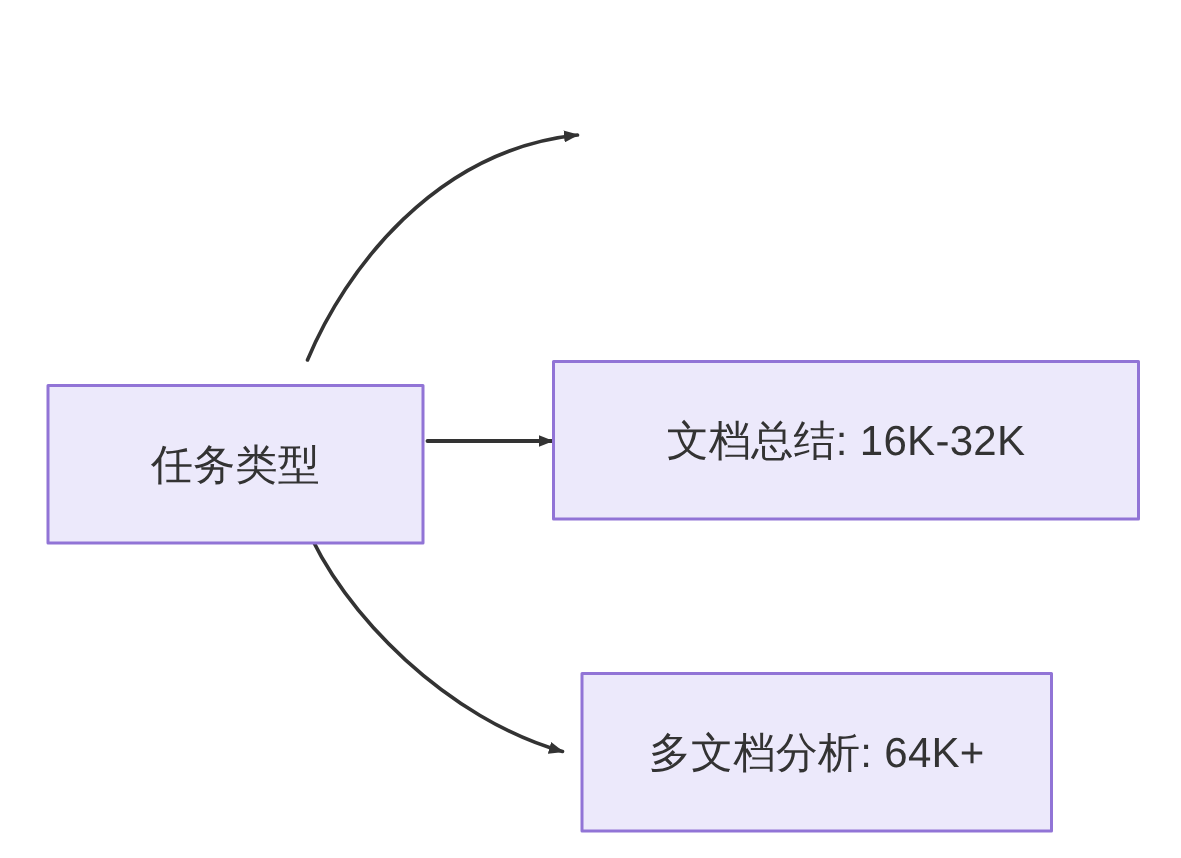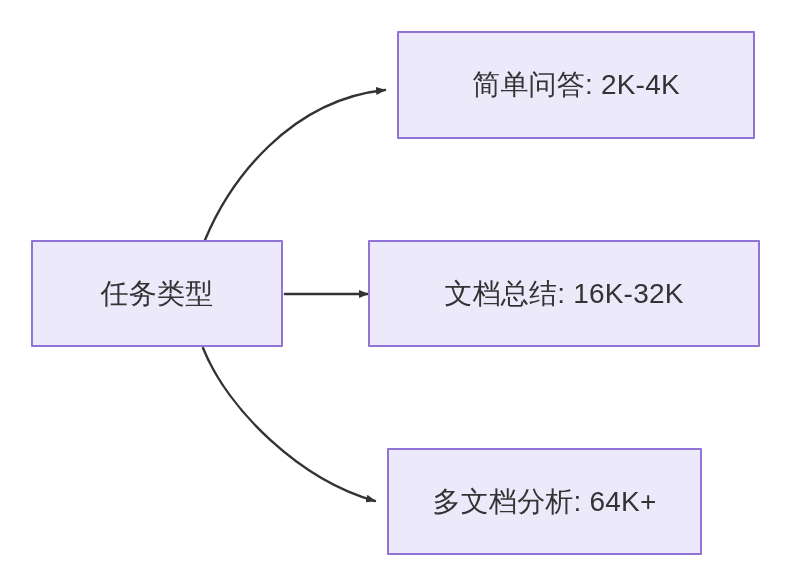--- a/index.html
+++ b/index.html
@@ -36,21 +36,21 @@
     align-items: center;
     justify-content: center;
   }
   .node-label {
     color: #333333;
     font-size: 28px;
     line-height: 1.2;
     white-space: nowrap;
     letter-spacing: 0.2px;
   }
-  #node-root    { left: 31px;  top: 240px; width: 252px; height: 107px; }
+  #node-root    { left: 31px;  top: 256px; width: 252px; height: 107px; }
   #node-simple  { left: 397px; top: 31px;  width: 358px; height: 108px; }
   #node-summary { left: 368px; top: 240px; width: 392px; height: 107px; }
   #node-multi   { left: 387px; top: 448px; width: 315px; height: 107px; }
 </style>
 </head>
 <body>
 
 <div id="diagram-canvas">
 
   <svg id="edge-layer" viewBox="0 0 787 572">
@@ -64,23 +64,20 @@
 
     <path d="M 285 294 L 368 294" fill="none" stroke="#333333" stroke-width="2.6" stroke-linecap="round" marker-end="url(#arrowhead)"></path>
 
     <path d="M 203 348 C 228 410 300 480 375 501" fill="none" stroke="#333333" stroke-width="2.4" stroke-linecap="round" marker-end="url(#arrowhead)"></path>
   </svg>
 
   <div class="node" id="node-root">
     <span class="node-label">任务类型</span>
   </div>
 
-  <div class="node" id="node-simple">
-    <span class="node-label">简单问答: 2K-4K</span>
-  </div>
 
   <div class="node" id="node-summary">
     <span class="node-label">文档总结: 16K-32K</span>
   </div>
 
   <div class="node" id="node-multi">
     <span class="node-label">多文档分析: 64K+</span>
   </div>
 
 </div>

